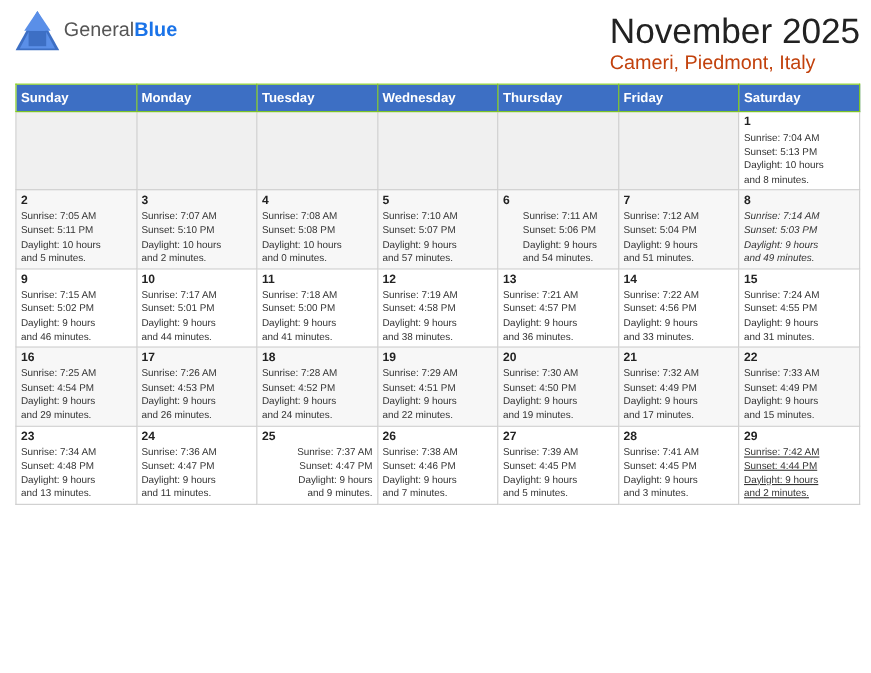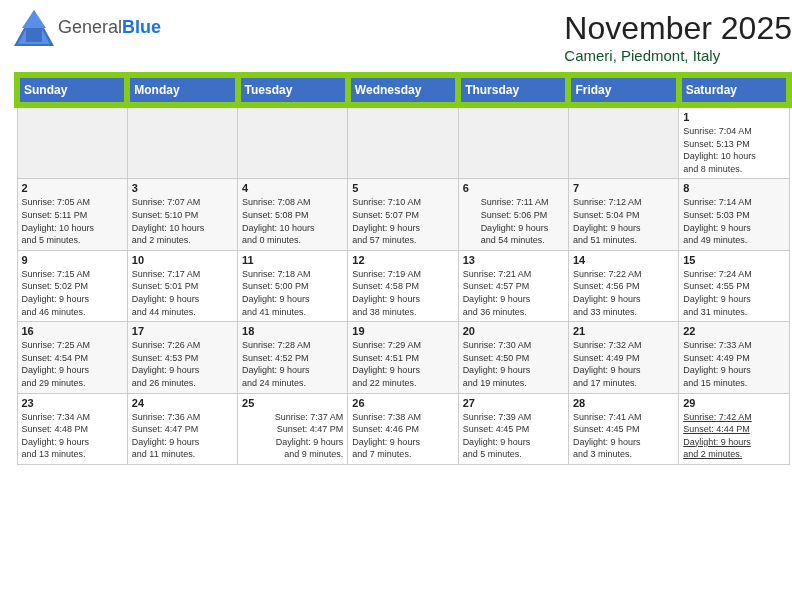--- a/index.html
+++ b/index.html
@@ -6,21 +6,21 @@
     body {
       font-family: Arial, sans-serif;
       background: #fff;
       width: 792px;
       min-height: 612px;
       overflow: hidden;
     }
     .page {
       width: 792px;
       background: #fff;
-      padding: 10px 0 10px 14px;
+      padding: 10px 10px 10px 14px;
     }
     .header {
       display: flex;
       justify-content: space-between;
       align-items: flex-start;
       margin-bottom: 8px;
     }
     .logo {
       display: flex;
       align-items: center;
@@ -37,36 +37,36 @@
     }
     .title-block {
       text-align: left;
     }
     .title-month {
       font-size: 32px;
       font-weight: normal;
       color: #222;
     }
     .title-location {
-      font-size: 15px;
-      color: #14532d;
+      font-size: 18px;
+      color: #c2410c;
     }
     .calendar {
       width: 100%;
       border-collapse: collapse;
       border: 1px solid #ccc;
     }
     .calendar th {
       background: #3d6fc4;
       color: #fff;
       font-size: 12px;
       font-weight: bold;
       padding: 5px 4px;
       text-align: left;
-      border: 6px solid #84cc16;
+      border: 1px solid #84cc16;
     }
     .calendar td {
       vertical-align: top;
       border: 1px solid #ccc;
       padding: 3px 4px;
       width: calc(100% / 7);
       min-height: 72px;
       font-size: 9.5px;
       color: #222;
       background: #fff;
@@ -180,21 +180,21 @@
           </td>
           <td>
             <span class="day-num">7</span>
             <div class="day-info" style="white-space: pre-line;">Sunrise: 7:12 AM
 Sunset: 5:04 PM
 Daylight: 9 hours
 and 51 minutes.</div>
           </td>
           <td>
             <span class="day-num">8</span>
-            <div class="day-info" style="white-space: pre-line;">Sunrise: 7:14 AM
+            <div class="day-info" style="white-space: pre-line; font-style: italic;">Sunrise: 7:14 AM
 Sunset: 5:03 PM
 Daylight: 9 hours
 and 49 minutes.</div>
           </td>
         </tr>
         <tr>
           <td>
             <span class="day-num">9</span>
             <div class="day-info" style="white-space: pre-line;">Sunrise: 7:15 AM
 Sunset: 5:02 PM

